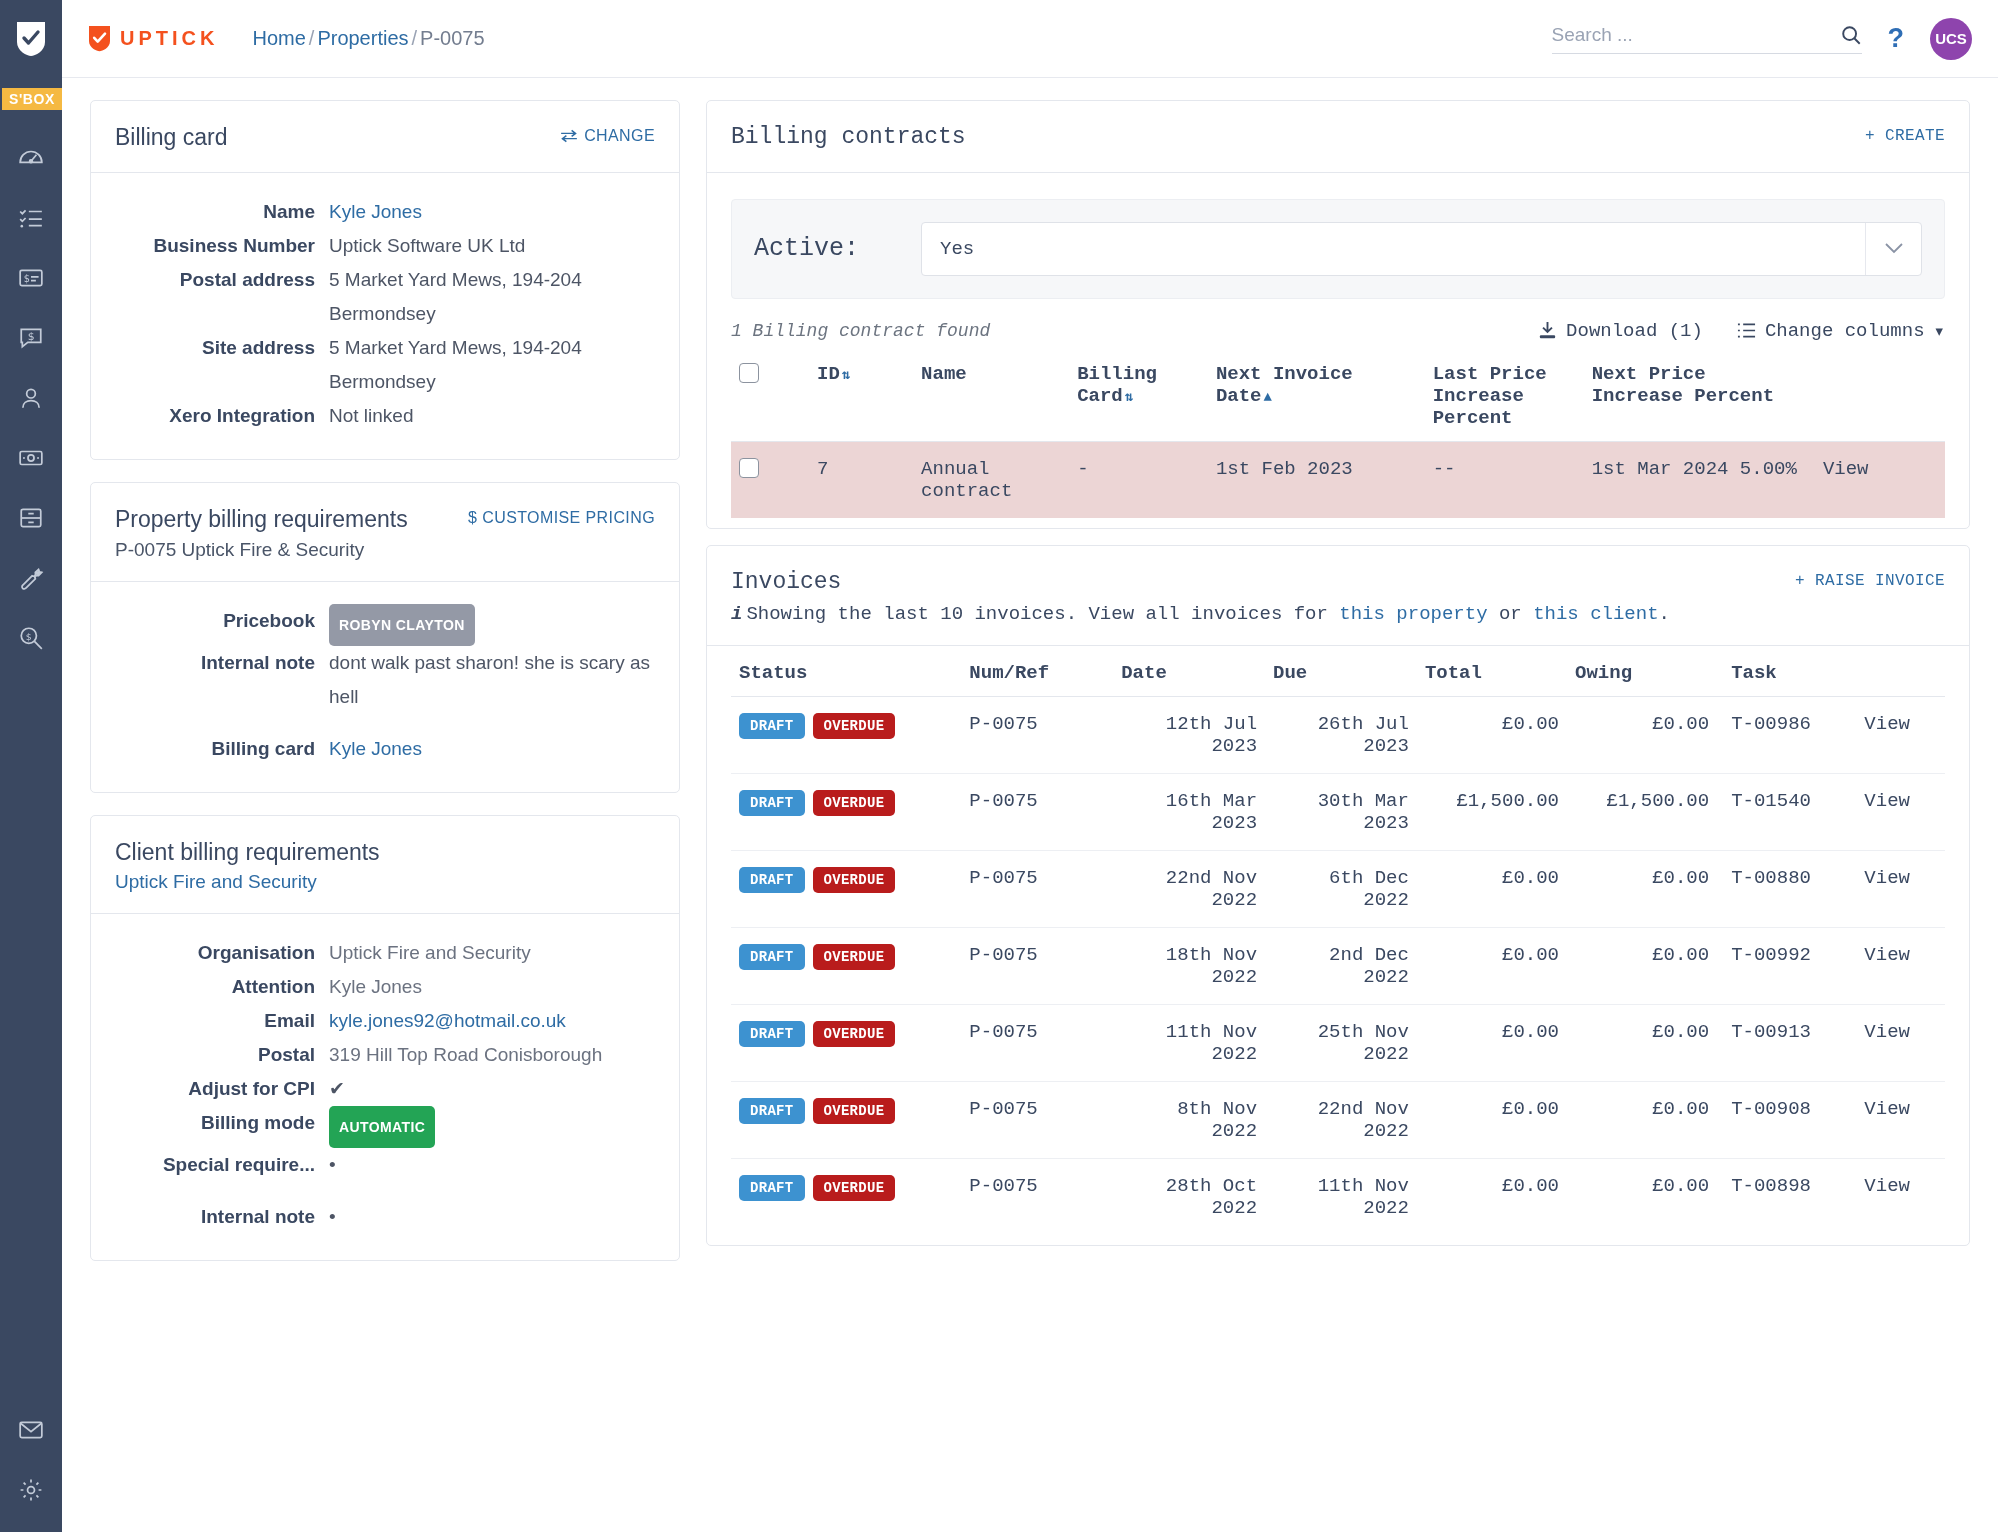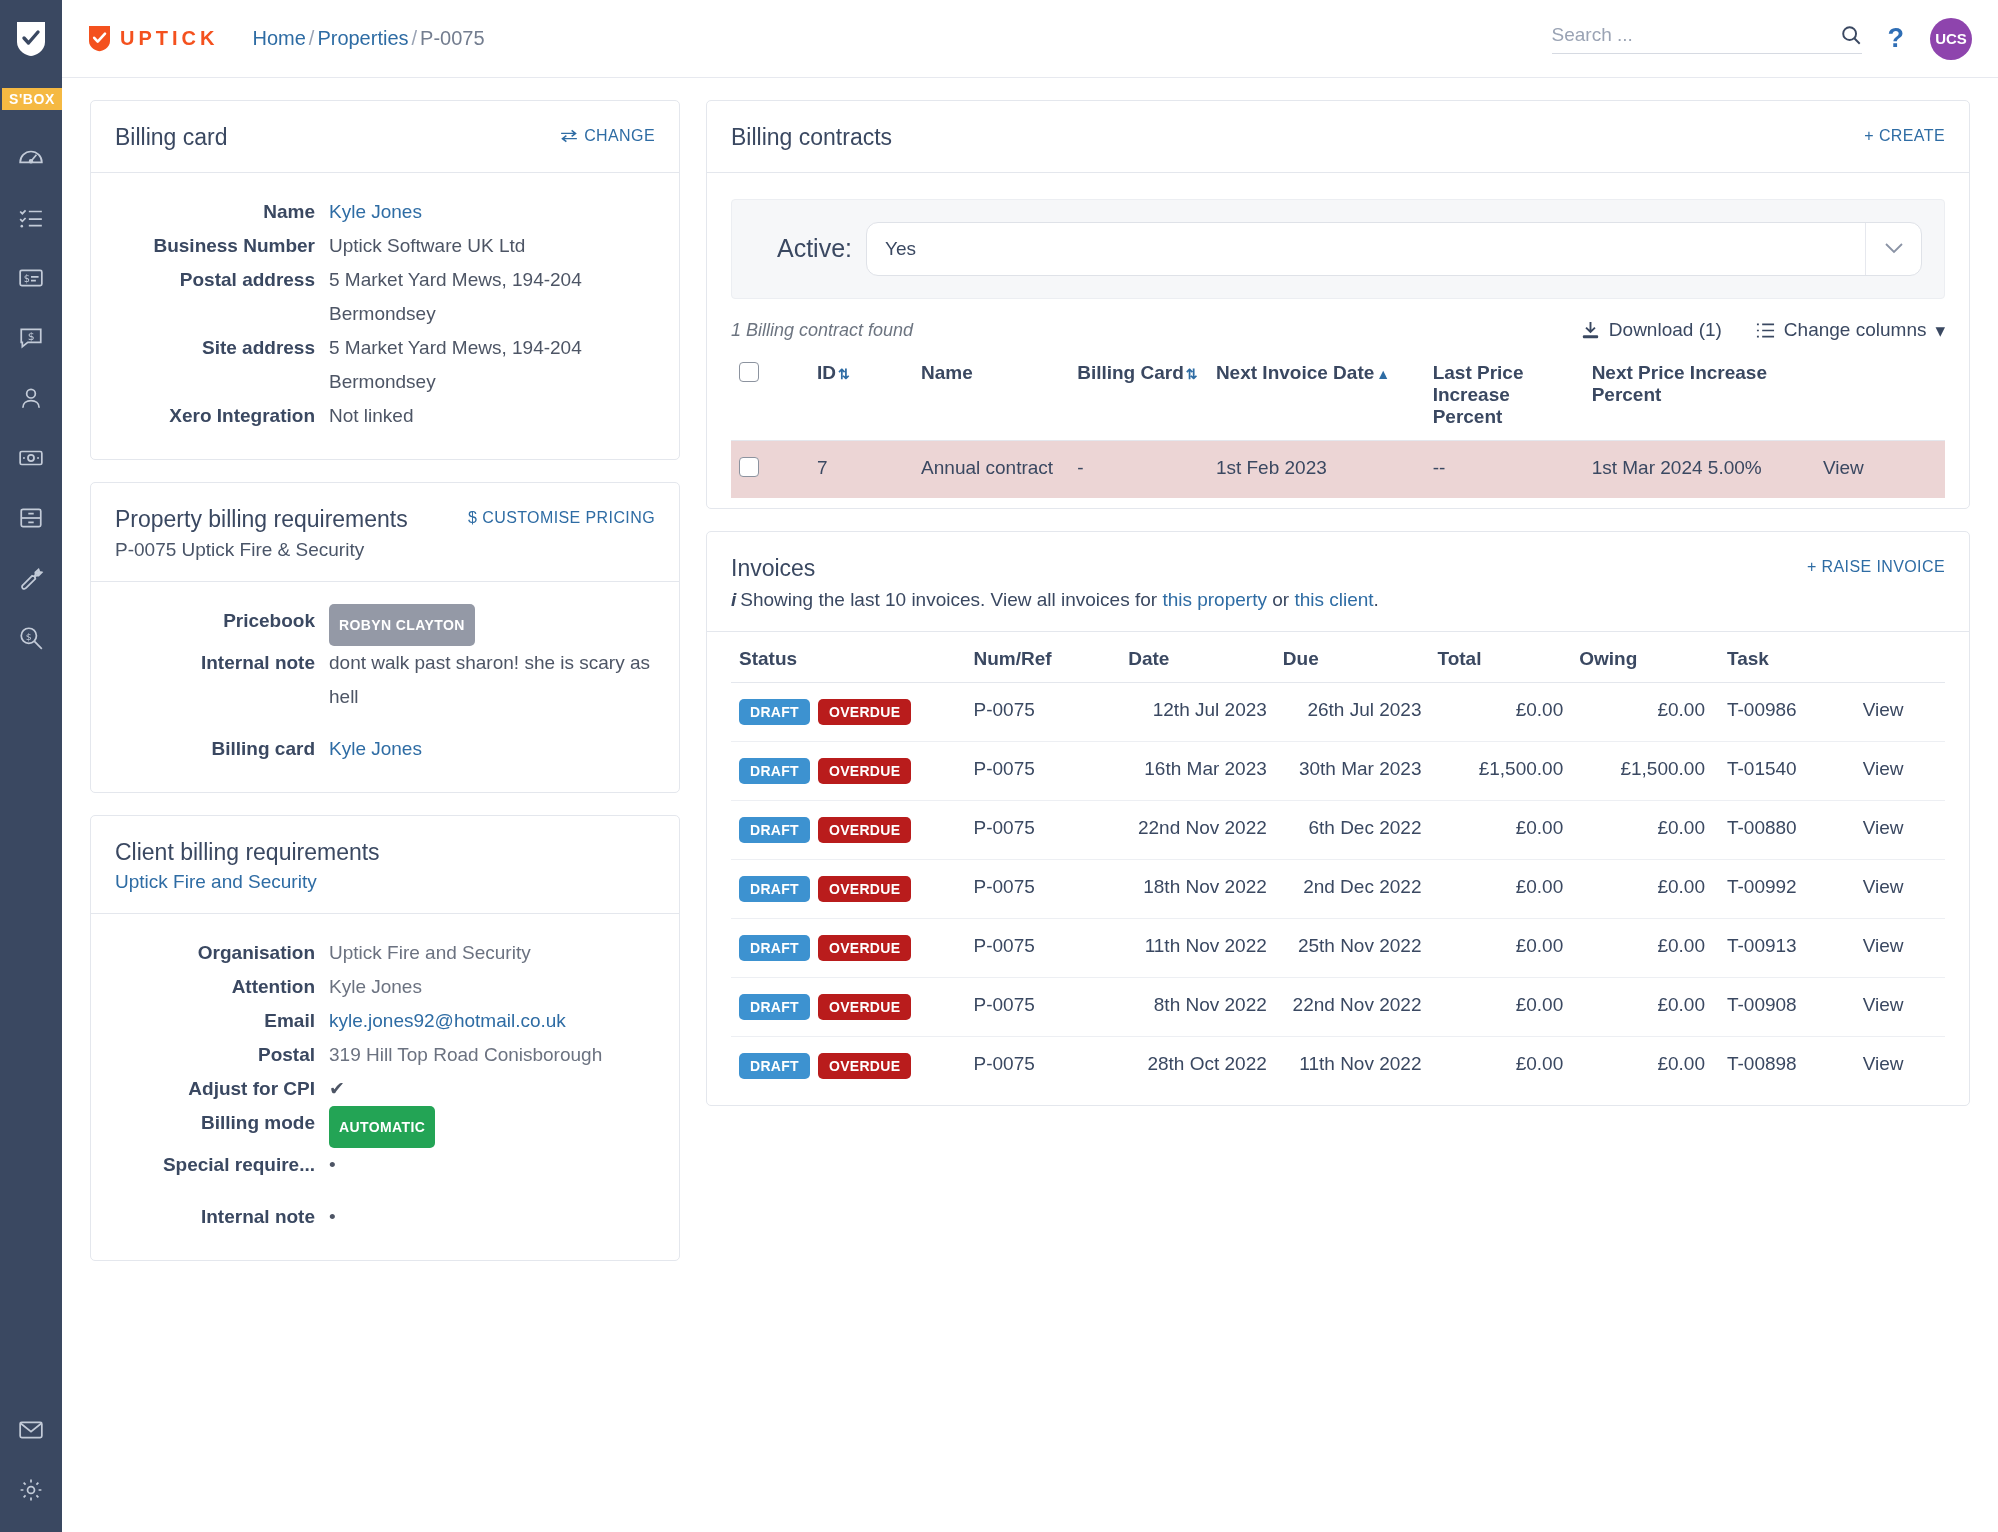--- a/index.html
+++ b/index.html
@@ -79,21 +79,21 @@
     font-size: 15px; font-weight: bold; cursor: pointer;
   }
 
   
   .content {
     flex: 1; display: flex; gap: 26px;
     padding: 22px 28px 8px 28px;
     background: #ffffff; overflow: hidden;
   }
   .col-left { width: 590px; flex: 0 0 590px; display:flex; flex-direction:column; gap: 22px;}
-  .col-right { flex: 1; display:flex; flex-direction:column; gap: 22px; }
+  .col-right { flex: 1; display:flex; flex-direction:column; gap: 16px; font-family: Liberation Mono, monospace; }
 
   .card {
     border: 1px solid #e4e7ed; border-radius: 5px; background: #fff;
   }
   .card-head {
     display: flex; align-items: flex-start; justify-content: space-between;
     padding: 22px 24px 20px 24px;
     border-bottom: 1px solid #e4e7ed;
   }
   .card-title { font-size: 23px; color: #3a4861; font-weight: normal; line-height:1.25; }
@@ -125,23 +125,23 @@
   .bullet { font-size: 22px; color:#3a4861; }
 
   
   .filter-wrap { padding: 26px 24px 0 24px; }
   .filter-panel {
     background: #f6f7f9; border:1px solid #eceef2; border-radius:4px;
     padding: 22px 22px; display: flex; align-items: center; gap: 14px;
   }
   .filter-label { font-size: 25px; color: #3a4861; min-width: 98px; text-align: right; }
   .select {
-    flex: 1; height: 54px; background: #fff; border: 1px solid #dfe2e8; border-radius: 12px;
+    flex: 1; height: 54px; background: #fff; border: 1px solid #dfe2e8; border-radius: 4px;
     display: flex; align-items: center; justify-content: space-between;
-    padding: 0 0 0 18px; font-size: 19px; color: #3a4861; cursor: pointer;
+    padding: 0 0 0 18px; font-size: 19px; color: #3a4861; cursor: pointer; margin-left: 48px;
   }
   .select .caret-box {
     width: 56px; height: 100%; border-left: 1px solid #e6e8ee;
     display: flex; align-items: center; justify-content: center; color:#8a93a5;
   }
 
   .table-tools {
     display: flex; align-items: center; padding: 20px 24px 8px 24px;
   }
   .found-text { font-size: 18px; color: #6c7480; font-style: italic; }

